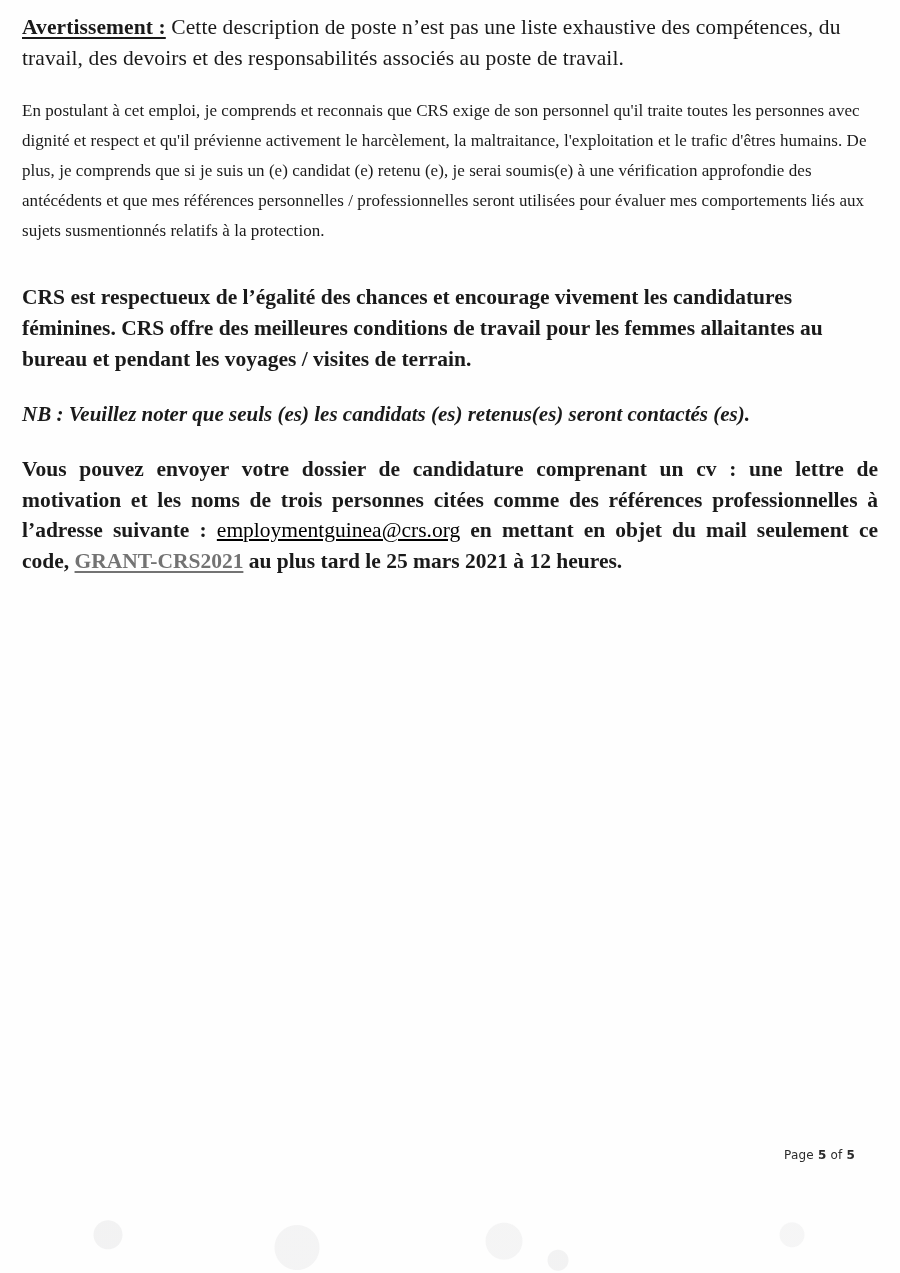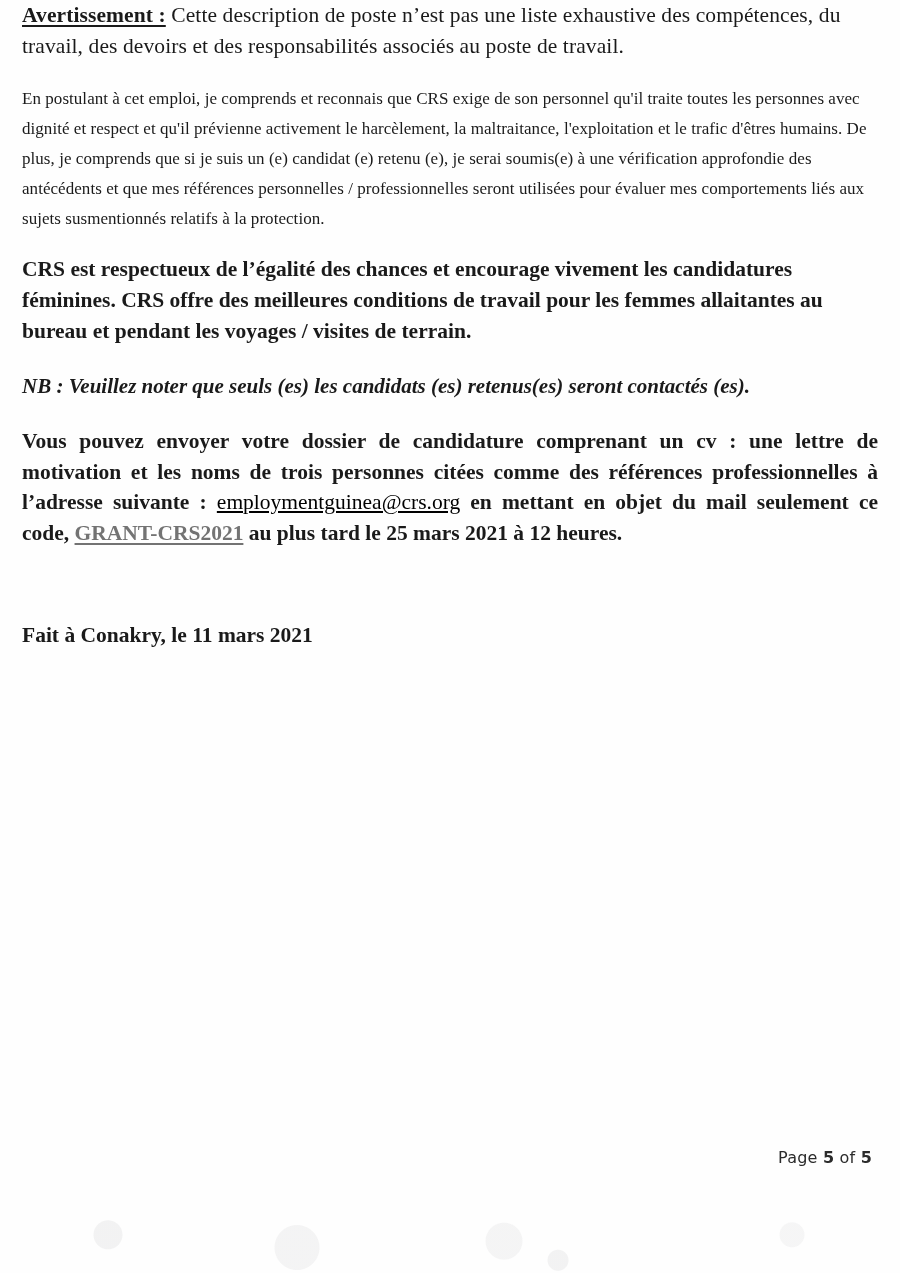--- a/index.html
+++ b/index.html
@@ -26,21 +26,21 @@
       radial-gradient(circle at 12% 97%, rgba(120,120,125,0.10) 0 14px, transparent 15px),
       radial-gradient(circle at 33% 98%, rgba(120,120,125,0.09) 0 22px, transparent 23px),
       radial-gradient(circle at 56% 97.5%, rgba(120,120,125,0.08) 0 18px, transparent 19px),
       radial-gradient(circle at 62% 99%, rgba(120,120,125,0.10) 0 10px, transparent 11px),
       radial-gradient(circle at 88% 97%, rgba(120,120,125,0.07) 0 12px, transparent 13px);
     opacity: .85;
   }
   .content {
     position: absolute;
     left: 22px;
-    top: 0;
+    top: 12px;
     width: 858px;
   }
 
   p { margin: 0; }
 
   
   .blk-avert {
     font-size: 21.5px;
     line-height: 31px;
     letter-spacing: .1px;
@@ -56,21 +56,21 @@
   .blk-italic {
     margin-top: 22px;
     font-size: 17px;
     line-height: 30px;
     width: 852px;
     letter-spacing: .05px;
   }
 
   
   .blk-bold {
-    margin-top: 20px;
+    margin-top: 36px;
     font-weight: bold;
     font-size: 21.5px;
     line-height: 31px;
     width: 830px;
   }
 
   
   .blk-nb {
     margin-top: 24px;
     font-weight: bold;
@@ -108,24 +108,24 @@
   .blk-signature {
     margin-top: 72px;
     font-weight: bold;
     font-size: 21.5px;
     line-height: 30px;
   }
 
   
   .footer {
     position: absolute;
-    right: 28px;
+    right: 45px;
     top: 1148px;
     font-family: "DejaVu Sans", "Liberation Sans", sans-serif;
-    font-size: 16px;
+    font-size: 12px;
     color: #2b2b2b;
     letter-spacing: .2px;
   }
   .footer b { font-weight: bold; }
 </style>
 </head>
 <body>
 
 <div class="page">
 
@@ -134,21 +134,20 @@
     <p class="blk-avert"><span class="lead-bold-underline">Avertissement :</span><span> Cette description de poste n’est pas une liste exhaustive des compétences, du travail, des devoirs et des responsabilités associés au poste de travail.</span></p>
 
     <p class="blk-italic">En postulant à cet emploi, je comprends et reconnais que CRS exige de son personnel qu'il traite toutes les personnes avec dignité et respect et qu'il prévienne activement le harcèlement, la maltraitance, l'exploitation et le trafic d'êtres humains. De plus, je comprends que si je suis un (e) candidat (e) retenu (e), je serai soumis(e) à une vérification approfondie des antécédents et que mes références personnelles / professionnelles seront utilisées pour évaluer mes comportements liés aux sujets susmentionnés relatifs à la protection.</p>
 
     <p class="blk-bold">CRS est respectueux de l’égalité des chances et encourage vivement les candidatures féminines. CRS offre des meilleures conditions de travail pour les femmes allaitantes au bureau et pendant les voyages / visites de terrain.</p>
 
     <p class="blk-nb">NB : Veuillez noter que seuls (es) les candidats (es) retenus(es) seront contactés (es).</p>
 
     <p class="blk-apply"><span>Vous pouvez envoyer votre dossier de candidature comprenant un cv : une lettre de motivation et les noms de trois personnes citées comme des références professionnelles à l’adresse suivante : </span><a class="maillink" href="#">employmentguinea@crs.org</a><span> en mettant en objet du mail seulement ce code, </span><a class="codelink" href="#">GRANT-CRS2021</a><span class="lastline-inline"> au plus tard le 25 mars 2021 à 12 heures.</span></p>
 
-    <p class="blk-signature">Fait à Conakry, le 11 mars 2021</p>
 
   </div>
 
   <div class="footer">
     <span>Page</span>
     <b>5</b>
     <span>of</span>
     <b>5</b>
   </div>
 

